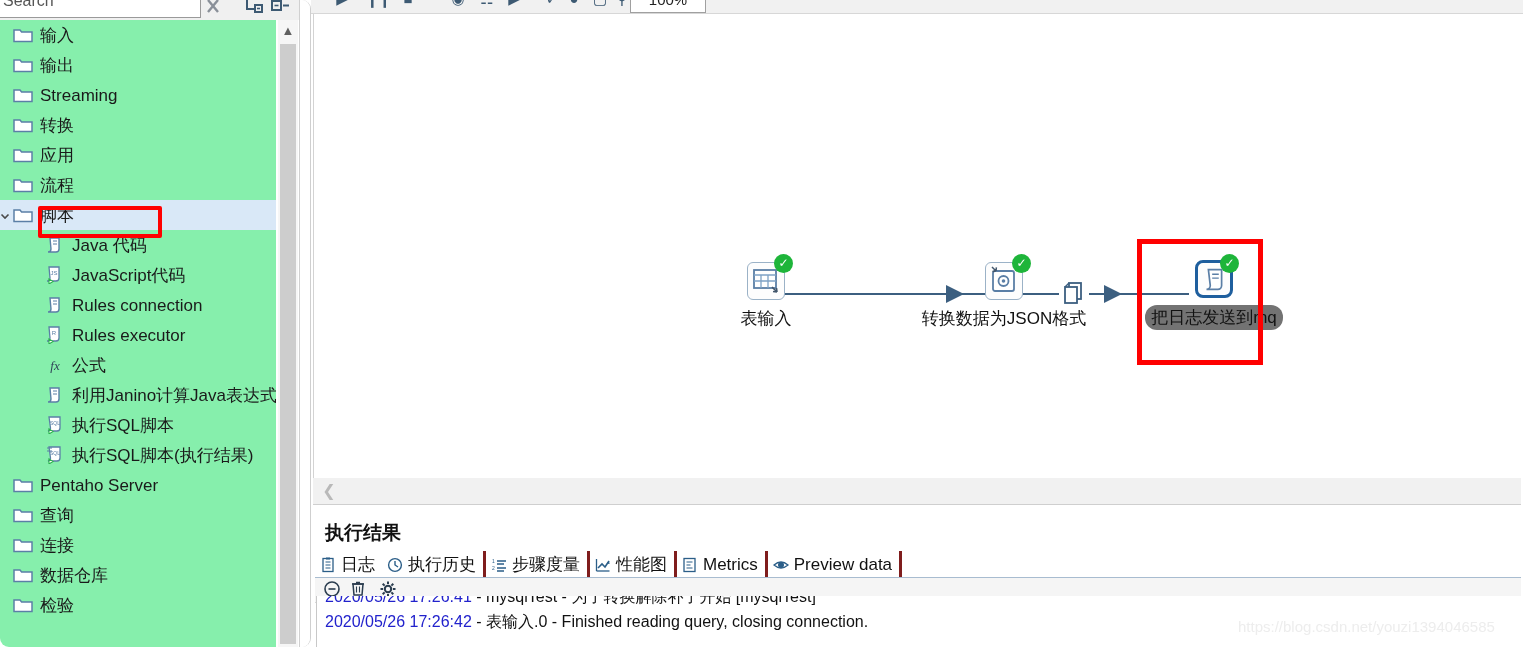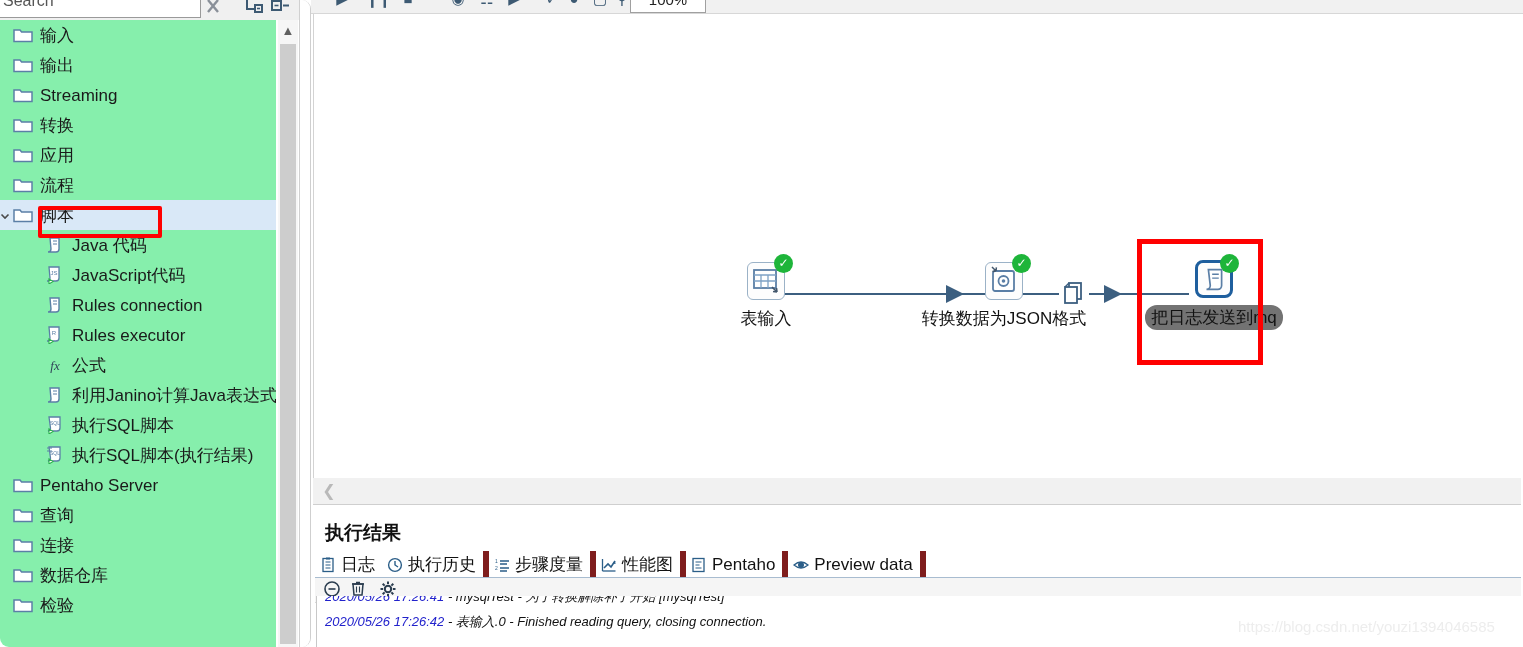--- a/index.html
+++ b/index.html
@@ -284,21 +284,21 @@
     height: 27px;
     white-space: nowrap;
   }
   .tab {
     display: inline-block;
     height: 27px;
     line-height: 27px;
     padding: 0 7px 0 5px;
     font-size: 17px;
     color: #111;
-    border-right: 6px solid #7f1d1d;
+    border-right: 3px solid #7f1d1d;
     box-sizing: border-box;
     vertical-align: top;
   }
   .tab.active {
     border-right: none;
   }
   .tab .ticon {
     display: inline-block;
     width: 18px;
     vertical-align: -3px;
@@ -331,25 +331,24 @@
     position: absolute;
     left: 3px; top: 90px;
     width: 1204px; height: 51px;
     overflow: hidden;
     background: #ffffff;
     border-left: 1px solid #c8c8c8;
   }
   .log-line {
     height: 25px;
     line-height: 25px;
-    font-size: 13px;
+    font-size: 16px;
     white-space: nowrap;
     padding-left: 8px;
     color: #000;
-    font-style: italic;
   }
   .log-line .ts { color: #2222cc; }
   .log-line .msg { color: #111; }
 
   #watermark {
     position: absolute;
     left: 1238px; top: 618px;
     font-size: 15px;
     color: #ededed;
     white-space: nowrap;
@@ -567,21 +566,21 @@
                 <text x="1" y="13" font-size="5" fill="#2b5e88" font-family="Liberation Sans">2</text>
                 <path d="M6 4 h9 M6 7 h7 M6 11 h9 M6 14 h7" stroke="#2b5e88" stroke-width="1.4"></path>
               </svg></span><span>步骤度量</span></div><div class="tab"><span class="ticon"><svg width="16" height="16" viewBox="0 0 16 16">
                 <path d="M1.5 14 v-12" stroke="#2b5e88" stroke-width="1.3"></path>
                 <path d="M1.5 14 h13" stroke="#2b5e88" stroke-width="1.3"></path>
                 <path d="M3 11 l4 -4 l3 3 l4 -6" stroke="#2b5e88" stroke-width="1.6" fill="none"></path>
                 <path d="M14 4 l0.6 3 l-3 -0.6 z" fill="#2b5e88"></path>
               </svg></span><span>性能图</span></div><div class="tab"><span class="ticon"><svg width="16" height="16" viewBox="0 0 16 16">
                 <rect x="2" y="1.5" width="11" height="13" fill="#fff" stroke="#2b5e88" stroke-width="1.3"></rect>
                 <path d="M4.5 5 h6 M4.5 8 h4 M4.5 11 h6" stroke="#2b5e88" stroke-width="1.2"></path>
-              </svg></span><span>Pentaho</span></div><div class="tab"><span class="ticon"><svg width="16" height="16" viewBox="0 0 16 16">
+              </svg></span><span>Metrics</span></div><div class="tab"><span class="ticon"><svg width="16" height="16" viewBox="0 0 16 16">
                 <path d="M1 8 Q8 2 15 8 Q8 14 1 8 z" fill="#fff" stroke="#2b5e88" stroke-width="1.3"></path>
                 <circle cx="8" cy="8" r="3" fill="#2b5e88"></circle>
               </svg></span><span>Preview data</span></div></div>
       <div id="tabs-underline"></div>
 
       <div id="log-toolbar">
         <span class="lt-icon" style="left:6px">
           <svg width="18" height="18" viewBox="0 0 18 18">
             <circle cx="9" cy="9" r="7" fill="none" stroke="#2b3d4f" stroke-width="1.6"></circle>
             <path d="M5.5 9 h7" stroke="#2b3d4f" stroke-width="1.6"></path>

